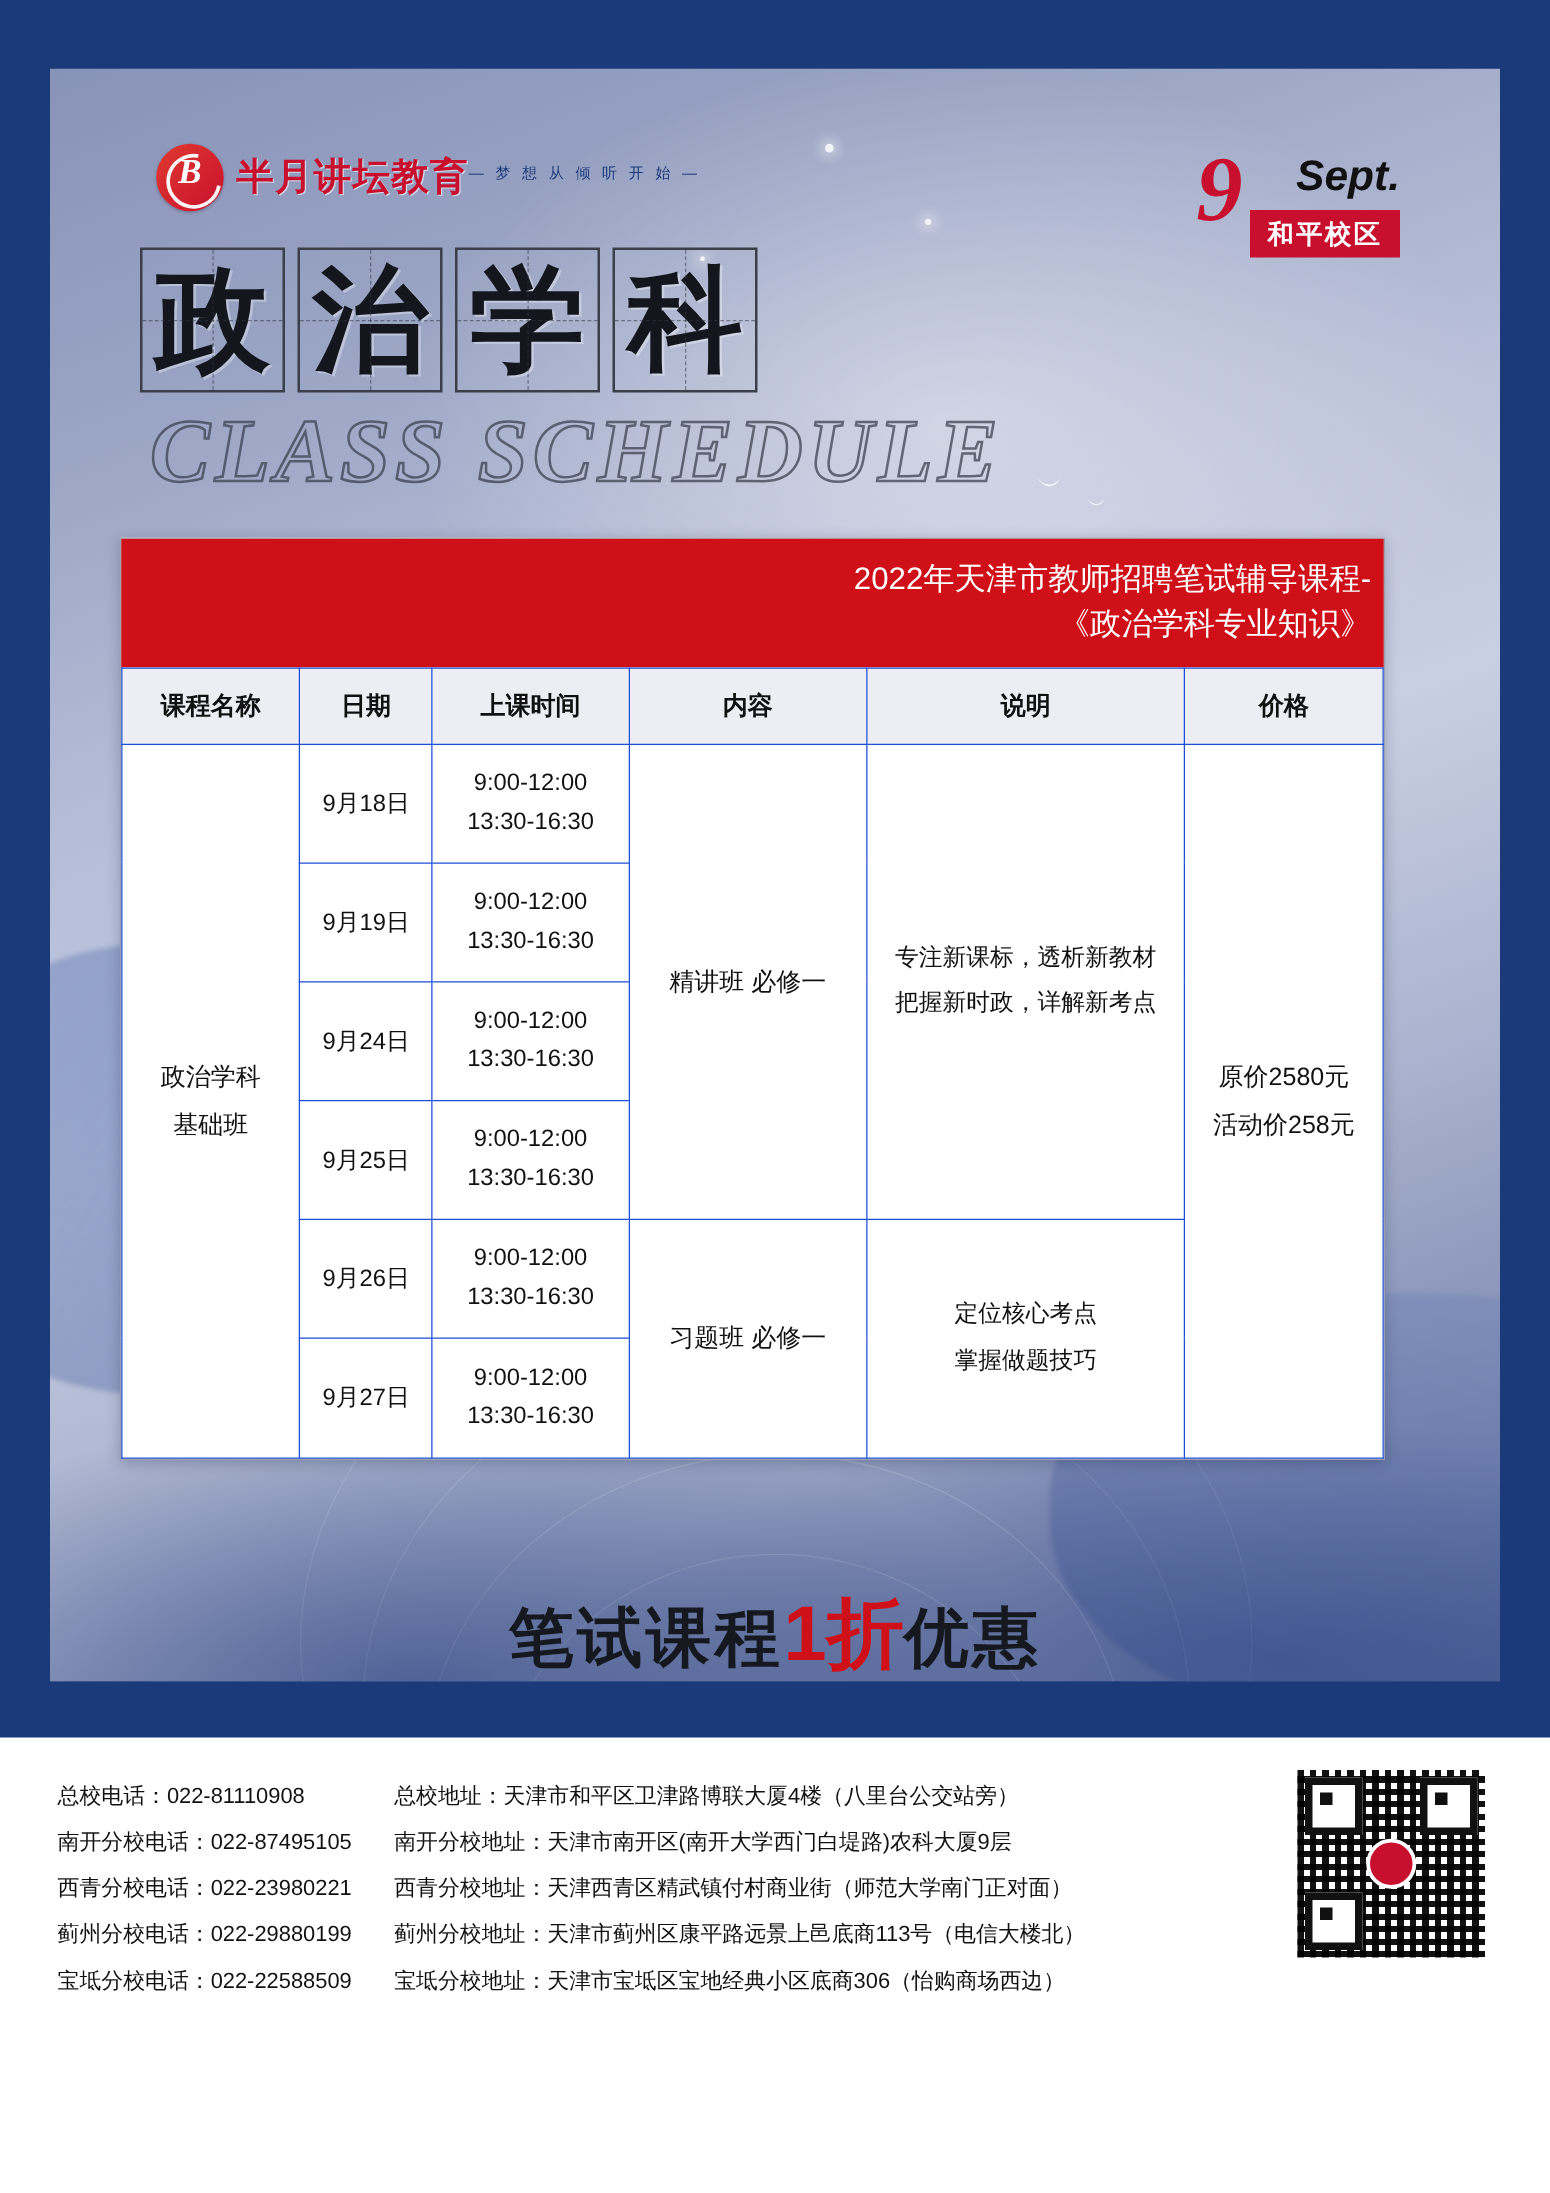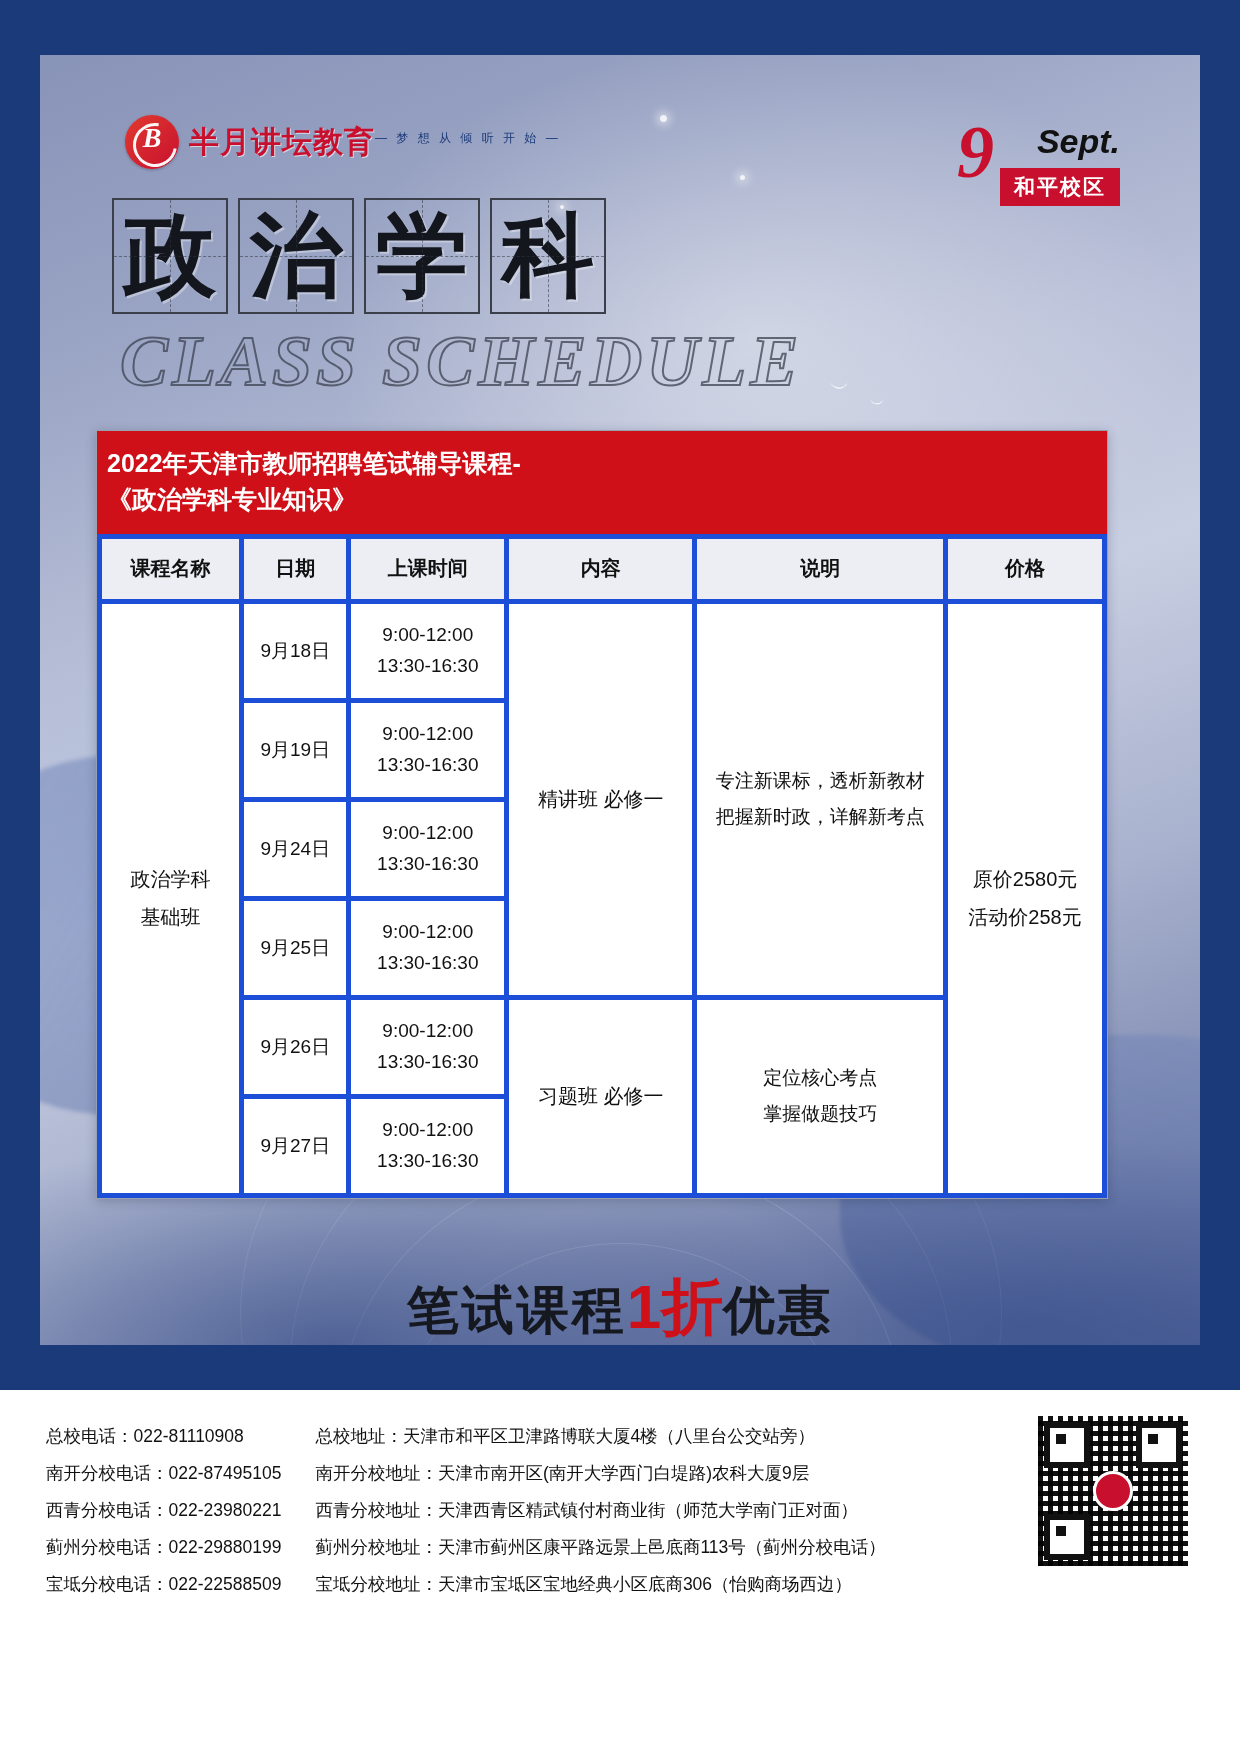--- a/index.html
+++ b/index.html
@@ -244,34 +244,34 @@
     left: 96px;
     top: 430px;
     width: 1010px;
     background: #fff;
     border: 1px solid #9aa0ad;
     box-shadow: 0 2px 10px rgba(20,30,60,0.25);
   }
   .table-header {
     background: #cf1018;
     color: #fff;
-    text-align: left;
+    text-align: right;
     padding: 14px 10px 16px;
     font-size: 25px;
-    font-weight: bold;
+    font-weight: normal;
     line-height: 1.45;
   }
   table.sched {
     width: 100%;
     border-collapse: collapse;
     font-size: 19px;
     color: #111;
   }
   table.sched td, table.sched th {
-    border: 5px solid #1d4ed8;
+    border: 1px solid #1d4ed8;
     text-align: center;
     vertical-align: middle;
     padding: 8px 6px;
   }
   table.sched thead th {
     background: #eceef3;
     font-weight: bold;
     font-size: 20px;
     height: 44px;
   }
@@ -492,21 +492,21 @@
         <div class="f-line">总校电话：022-81110908</div>
         <div class="f-line">南开分校电话：022-87495105</div>
         <div class="f-line">西青分校电话：022-23980221</div>
         <div class="f-line">蓟州分校电话：022-29880199</div>
         <div class="f-line">宝坻分校电话：022-22588509</div>
       </div>
       <div class="f-col">
         <div class="f-line">总校地址：天津市和平区卫津路博联大厦4楼（八里台公交站旁）</div>
         <div class="f-line">南开分校地址：天津市南开区(南开大学西门白堤路)农科大厦9层</div>
         <div class="f-line">西青分校地址：天津西青区精武镇付村商业街（师范大学南门正对面）</div>
-        <div class="f-line">蓟州分校地址：天津市蓟州区康平路远景上邑底商113号（蓟州分校电话）</div>
+        <div class="f-line">蓟州分校地址：天津市蓟州区康平路远景上邑底商113号（电信大楼北）</div>
         <div class="f-line">宝坻分校地址：天津市宝坻区宝地经典小区底商306（怡购商场西边）</div>
       </div>
       <div class="qr">
         <div class="qr-eye tl">
             <i></i>
           </div>
         <div class="qr-eye tr">
             <i></i>
           </div>
         <div class="qr-eye bl">

